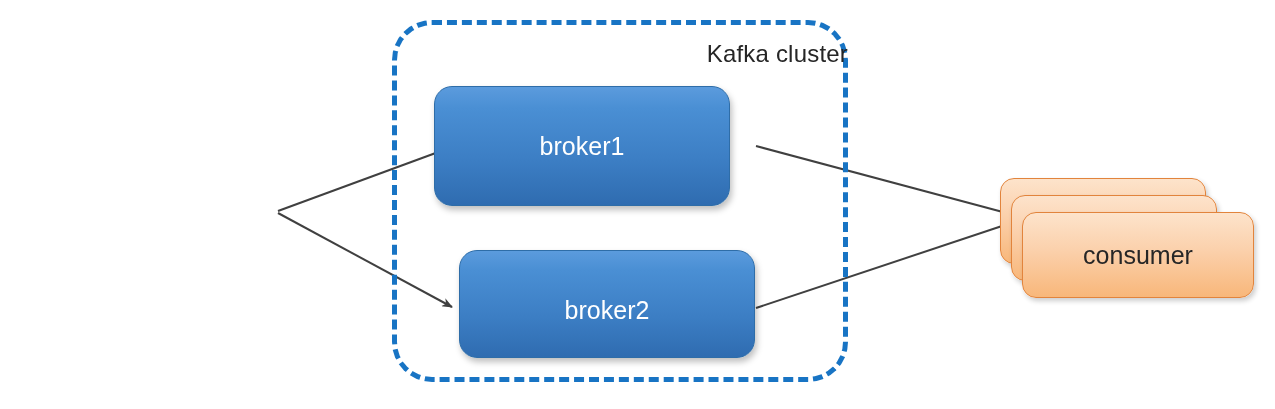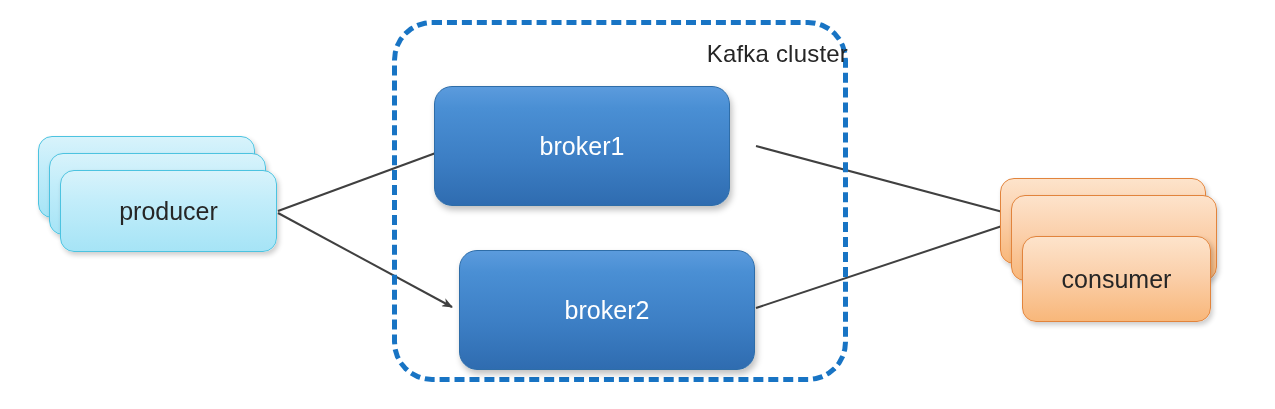--- a/index.html
+++ b/index.html
@@ -101,40 +101,33 @@
 
     <line x1="278" y1="211" x2="452" y2="147" stroke="#404040" stroke-width="2" marker-end="url(#arrowhead)"></line>
 
     <line x1="278" y1="213" x2="452" y2="307" stroke="#404040" stroke-width="2" marker-end="url(#arrowhead)"></line>
 
     <line x1="756" y1="146" x2="1014" y2="215" stroke="#404040" stroke-width="2" marker-end="url(#arrowhead)"></line>
 
     <line x1="756" y1="308" x2="1014" y2="222" stroke="#404040" stroke-width="2" marker-end="url(#arrowhead)"></line>
   </svg>
 
-  <div class="stack" style="left:38px; top:136px; width:252px; height:126px;">
-    <div class="card producer-card" style="left:0px;  top:0px;  width:217px; height:82px;"></div>
-    <div class="card producer-card" style="left:11px; top:17px; width:217px; height:82px;"></div>
-    <div class="card producer-card" style="left:22px; top:34px; width:217px; height:82px;">
-      <div class="card-label" style="top:26px;">producer</div>
-    </div>
-  </div>
 
   <div class="cluster-boundary"></div>
   <div class="cluster-label">Kafka cluster</div>
 
   <div class="broker-box" style="left:434px; top:86px; width:296px; height:120px;">
     <div class="broker-label" style="top:45px;">broker1</div>
   </div>
 
-  <div class="broker-box" style="left:459px; top:250px; width:296px; height:120px;">
+  <div class="broker-box" style="left:459px; top:250px; width:296px; height:108px;">
     <div class="broker-label" style="top:45px;">broker2</div>
   </div>
 
   <div class="stack" style="left:1000px; top:178px; width:250px; height:130px;">
     <div class="card consumer-card" style="left:0px;  top:0px;  width:206px; height:86px;"></div>
     <div class="card consumer-card" style="left:11px; top:17px; width:206px; height:86px;"></div>
-    <div class="card consumer-card" style="left:22px; top:34px; width:189px; height:86px;margin-top:24px;">
+    <div class="card consumer-card" style="left:22px; top:34px; width:232px; height:86px;">
       <div class="card-label" style="top:28px;">consumer</div>
     </div>
   </div>
 
 </div>
 
 </body></html>

